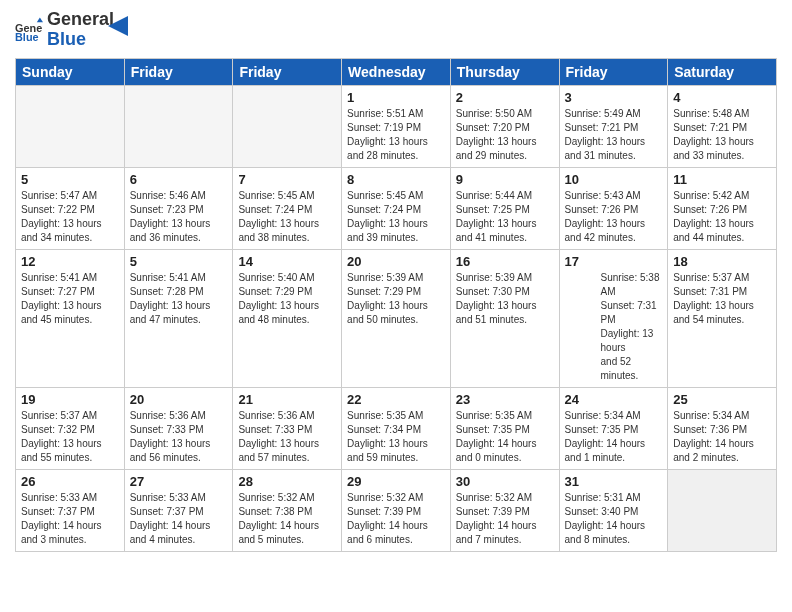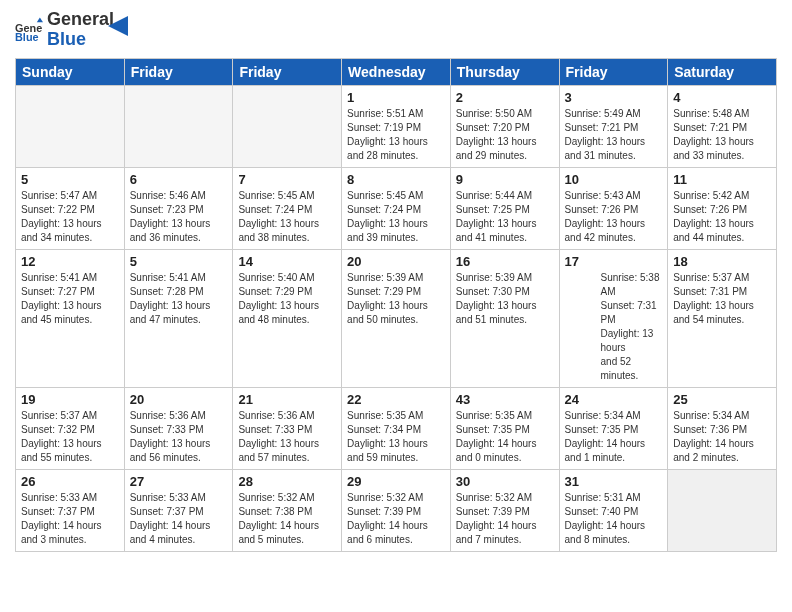--- a/index.html
+++ b/index.html
@@ -282,21 +282,21 @@
 and 57 minutes.</div>
           </td>
           <td>
             <span class="day-num">22</span>
             <div class="day-info" style="white-space: pre-line;">Sunrise: 5:35 AM
 Sunset: 7:34 PM
 Daylight: 13 hours
 and 59 minutes.</div>
           </td>
           <td>
-            <span class="day-num">43</span>
+            <span class="day-num">23</span>
             <div class="day-info" style="white-space: pre-line;">Sunrise: 5:35 AM
 Sunset: 7:35 PM
 Daylight: 14 hours
 and 0 minutes.</div>
           </td>
           <td>
             <span class="day-num">24</span>
             <div class="day-info" style="white-space: pre-line;">Sunrise: 5:34 AM
 Sunset: 7:35 PM
 Daylight: 14 hours
@@ -342,21 +342,21 @@
           <td>
             <span class="day-num">30</span>
             <div class="day-info" style="white-space: pre-line;">Sunrise: 5:32 AM
 Sunset: 7:39 PM
 Daylight: 14 hours
 and 7 minutes.</div>
           </td>
           <td>
             <span class="day-num">31</span>
             <div class="day-info" style="white-space: pre-line;">Sunrise: 5:31 AM
-Sunset: 7:40 PM
+Sunset: 3:40 PM
 Daylight: 14 hours
 and 8 minutes.</div>
           </td>
           <td class="shaded"></td>
         </tr>
       </tbody>
   </table>
 </div>
 
 </body></html>

